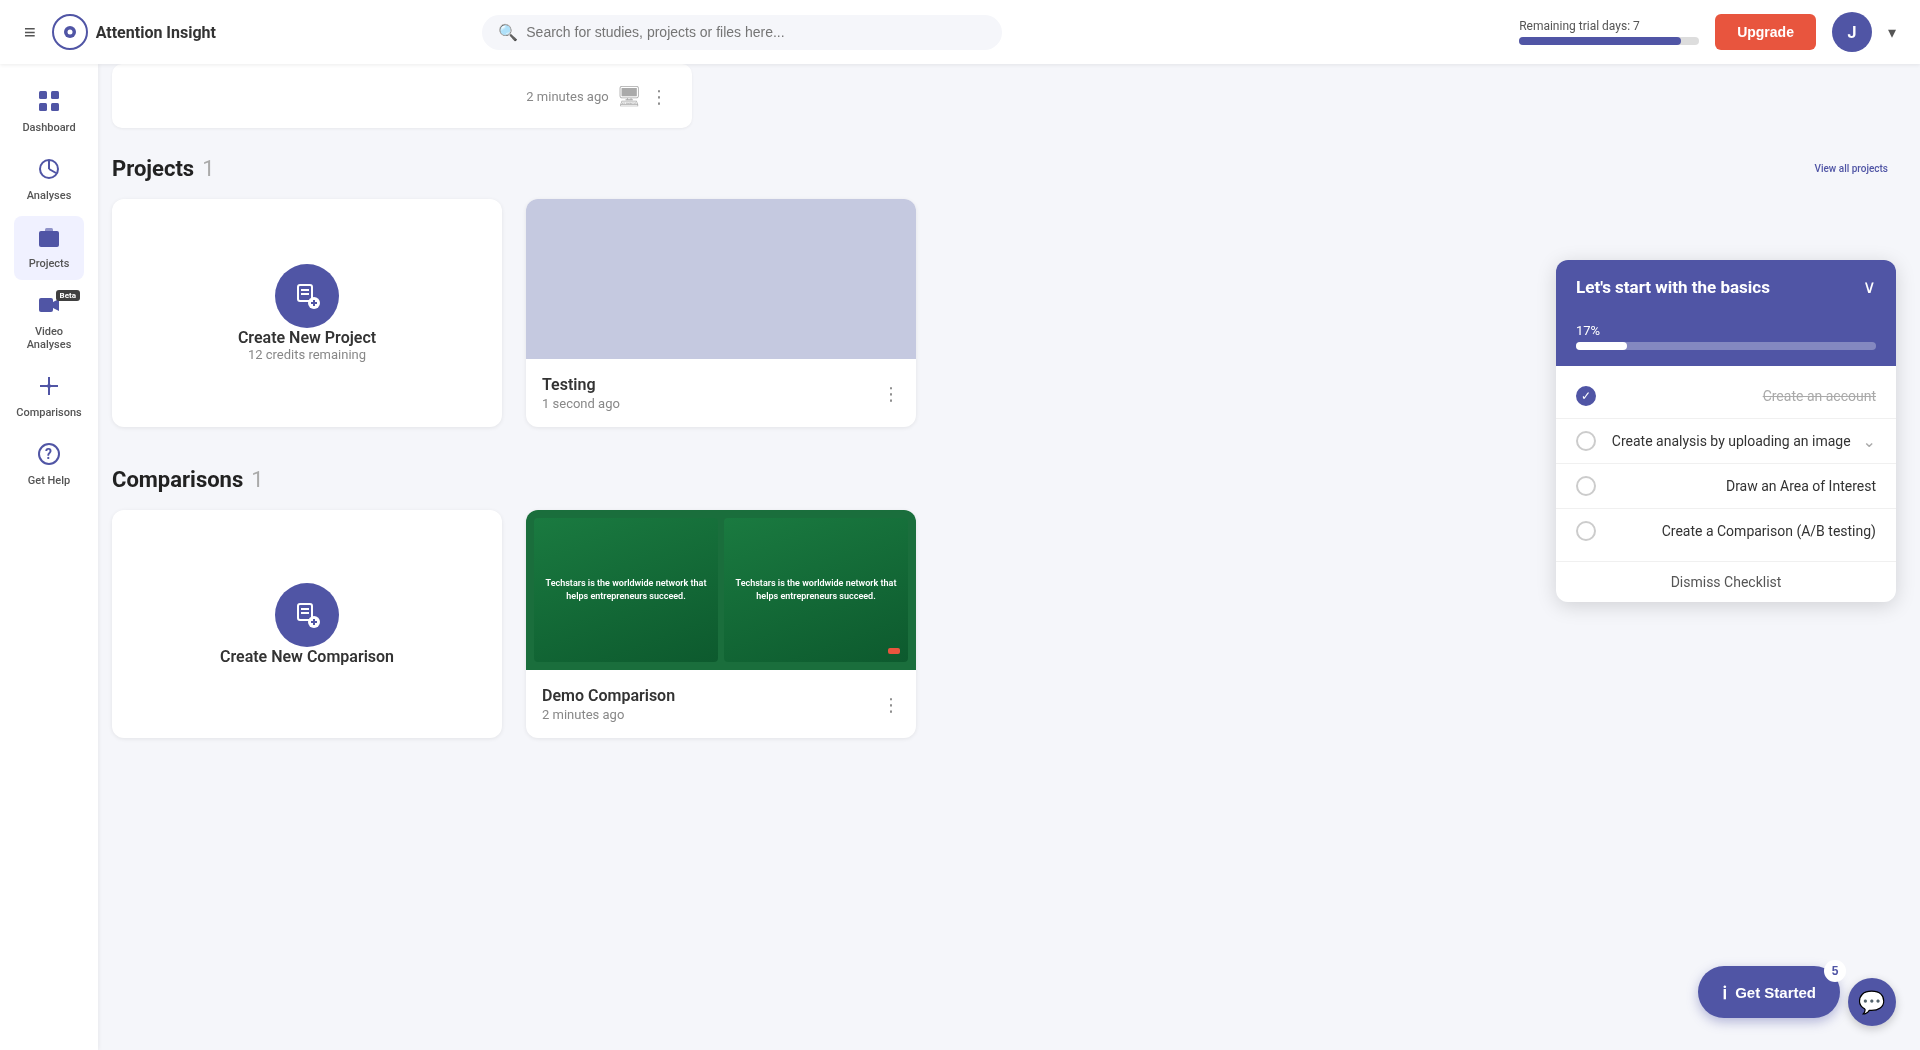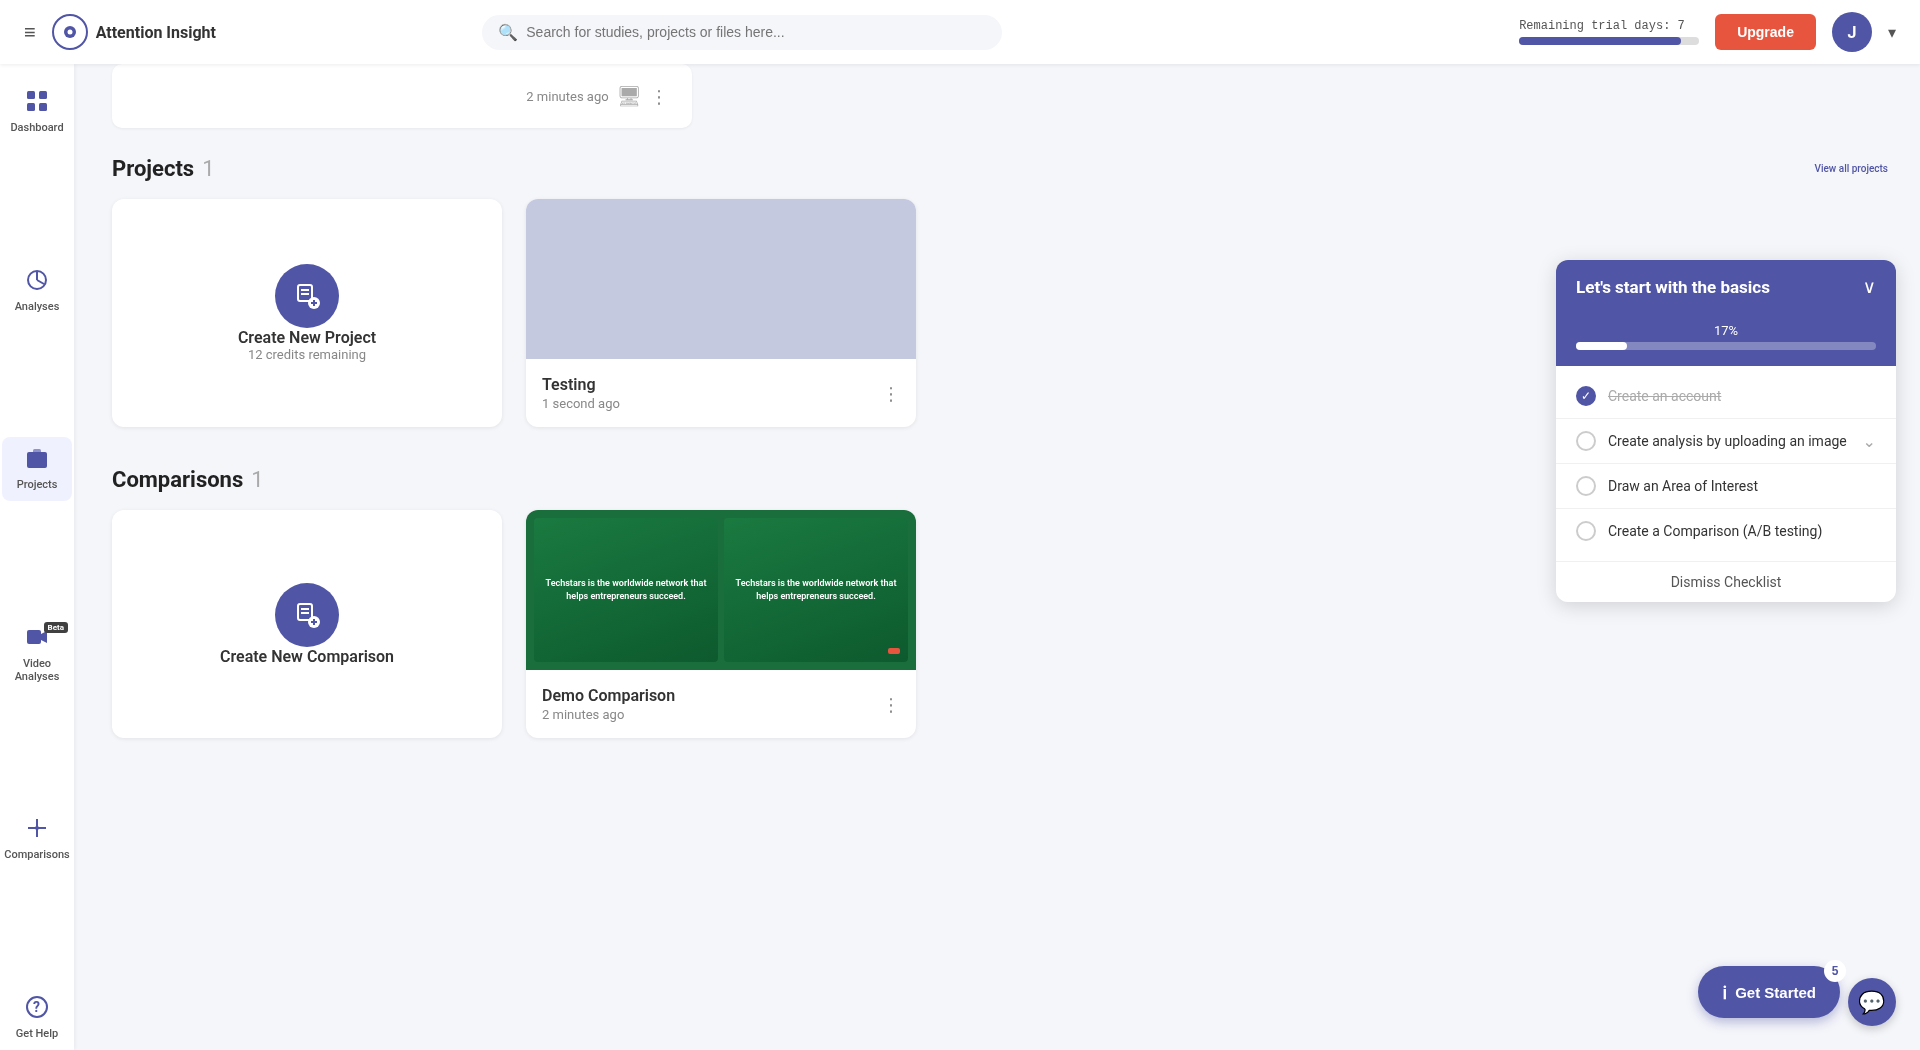--- a/index.html
+++ b/index.html
@@ -22,41 +22,41 @@
       background: #f5f6fa; border-radius: 24px;
       padding: 8px 16px; gap: 8px;
     }
     .nav-search input {
       border: none; background: transparent; outline: none;
       font-size: 14px; color: #666; width: 100%;
     }
     .nav-search-icon { color: #aaa; font-size: 16px; }
     .nav-right { margin-left: auto; display: flex; align-items: center; gap: 16px; }
     .trial-info { display: flex; flex-direction: column; gap: 4px; }
-    .trial-label { font-size: 12px; color: #555; font-family: Liberation Mono, monospace; }
+    .trial-label { font-size: 12px; color: #555; }
     .trial-bar-track { width: 180px; height: 8px; background: #ddd; border-radius: 4px; }
     .trial-bar-fill { height: 100%; background: #5055a5; border-radius: 4px; width: 90%; }
     .upgrade-btn {
       background: #e8553e; color: #ffffff; border: none; border-radius: 6px;
       padding: 10px 22px; font-size: 14px; font-weight: 600; cursor: pointer;
     }
     .avatar {
       width: 40px; height: 40px; border-radius: 50%;
       background: #5055a5; color: #fff;
       display: flex; align-items: center; justify-content: center;
       font-weight: 700; font-size: 16px; cursor: pointer;
     }
     .avatar-caret { color: #555; cursor: pointer; }
 
     
     .sidebar {
-      position: fixed; top: 64px; left: 0; bottom: 0; width: 74px;
+      position: fixed; top: 64px; left: 0; bottom: 0; width: 98px;
       background: #fff; display: flex; flex-direction: column;
       align-items: center; padding-top: 16px; gap: 4px;
-      box-shadow: 1px 0 4px rgba(0,0,0,0.06); z-index: 90; justify-content: space-between;
+      box-shadow: 1px 0 4px rgba(0,0,0,0.06); z-index: 90;
     }
     .sidebar-item {
       display: flex; flex-direction: column; align-items: center;
       padding: 10px 8px; border-radius: 8px; cursor: pointer;
       width: 70px; gap: 4px; position: relative;
     }
     .sidebar-item.active { background: #f0f1ff; }
     .sidebar-icon { font-size: 20px; color: #5055a5; }
     .sidebar-label { font-size: 11px; color: #555; text-align: center; font-weight: 500; }
     .beta-badge {
@@ -130,38 +130,38 @@
       box-shadow: 0 4px 20px rgba(0,0,0,0.15); overflow: hidden;
       z-index: 80;
     }
     .checklist-header {
       background: #5055a5; color: #fff; padding: 16px 20px;
       display: flex; align-items: center; justify-content: space-between;
     }
     .checklist-title { font-size: 17px; font-weight: 700; }
     .checklist-collapse { font-size: 18px; cursor: pointer; }
     .checklist-progress { padding: 10px 20px 4px 20px; background: #5055a5; }
-    .checklist-progress-row { display: flex; justify-content: center; color: #fff; font-size: 13px; margin-bottom: 4px; }
+    .checklist-progress-row { display: flex; justify-content: flex-start; color: #fff; font-size: 13px; margin-bottom: 4px; }
     .checklist-bar-track { height: 8px; background: rgba(255,255,255,0.3); border-radius: 4px; margin-bottom: 12px; }
     .checklist-bar-fill { height: 100%; background: #fff; border-radius: 4px; width: 17%; }
     .checklist-items { padding: 8px 0; }
     .checklist-item {
       display: flex; align-items: center; gap: 12px;
       padding: 12px 20px; border-bottom: 1px solid #f0f0f0;
       cursor: pointer;
     }
     .checklist-item:last-child { border-bottom: none; }
     .ci-radio {
       width: 20px; height: 20px; border-radius: 50%;
       border: 2px solid #ccc; flex-shrink: 0;
       display: flex; align-items: center; justify-content: center;
     }
     .ci-radio.checked { background: #5055a5; border-color: #5055a5; }
     .ci-check { color: #fff; font-size: 12px; }
-    .ci-label { font-size: 14px; color: #333; flex: 1; }
+    .ci-label { font-size: 14px; color: #333; flex: 1; text-align: right; }
     .ci-label.checked { text-decoration: line-through; color: #aaa; }
     .ci-expand { color: #aaa; font-size: 16px; }
     .checklist-dismiss {
       text-align: center; padding: 12px; color: #555;
       font-size: 14px; cursor: pointer; border-top: 1px solid #f0f0f0;
     }
 
     
     .get-started-btn {
       position: fixed; bottom: 32px; right: 24px;

